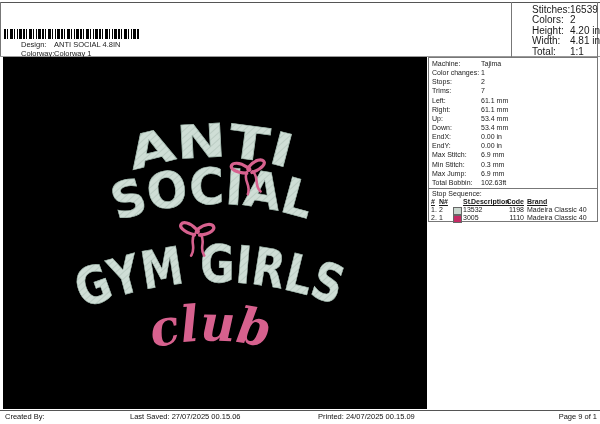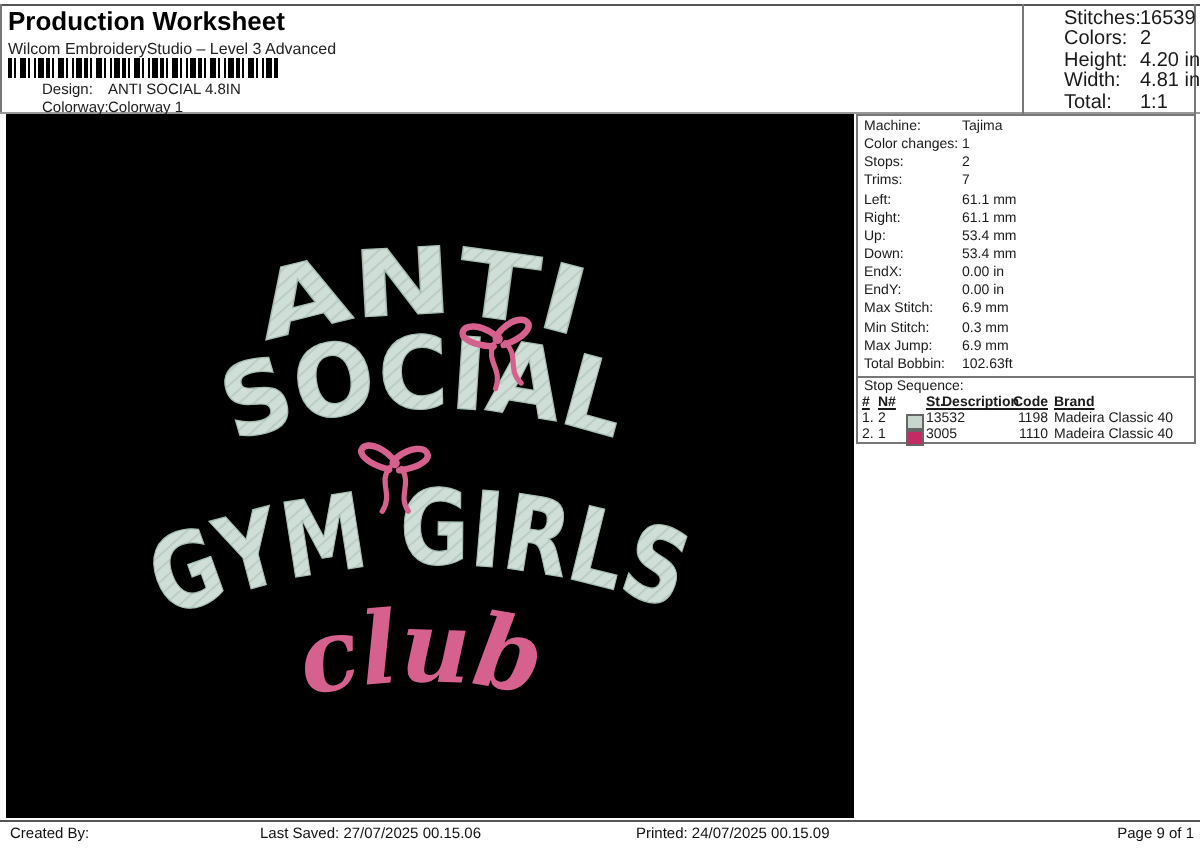--- a/index.html
+++ b/index.html
@@ -61,22 +61,20 @@
 </style>
 </head>
 <body>
 
 <div class="page">
 
   <div class="rule" style="left:0;top:2px;width:600px;"></div>
   <div class="vrule" style="left:0;top:2px;height:55px;"></div>
   <div class="rule" style="left:0;top:56px;width:600px;background:#999;"></div>
 
-  <div class="title">Production Worksheet</div>
-  <div class="subtitle">Wilcom EmbroideryStudio – Level 3 Advanced</div>
   <div class="barcode"></div>
   <div class="kv" style="left:4px;top:40px;">
     <span class="k">Design:</span>
     <span class="v">ANTI SOCIAL 4.8IN</span>
   </div>
   <div class="kv" style="left:4px;top:49px;">
     <span class="k">Colorway:</span>
     <span class="v">Colorway 1</span>
   </div>
 

